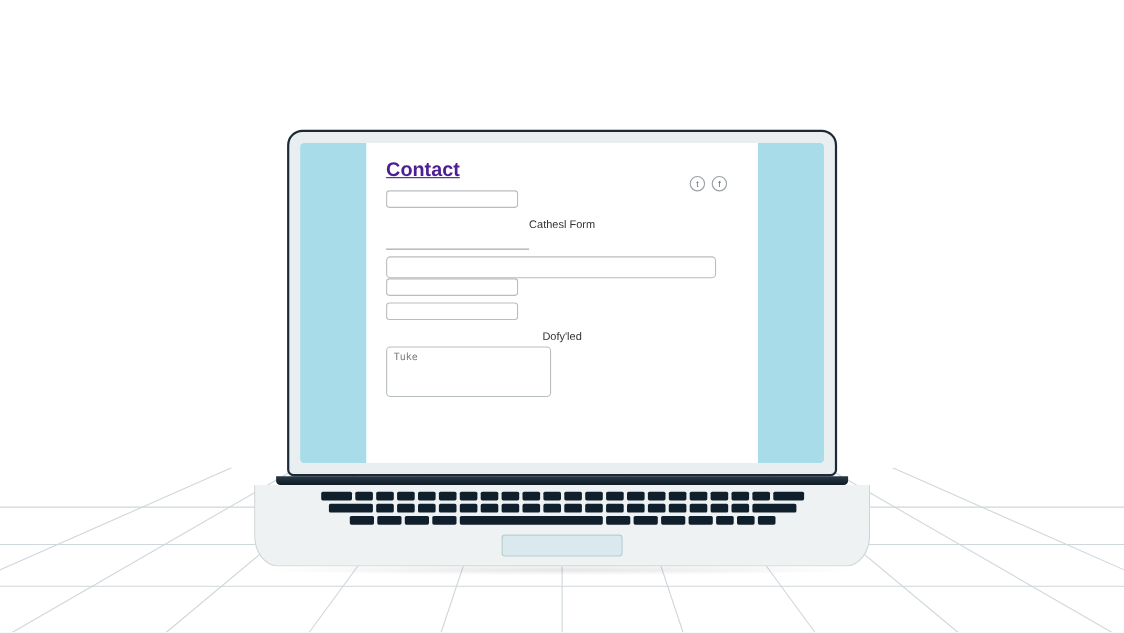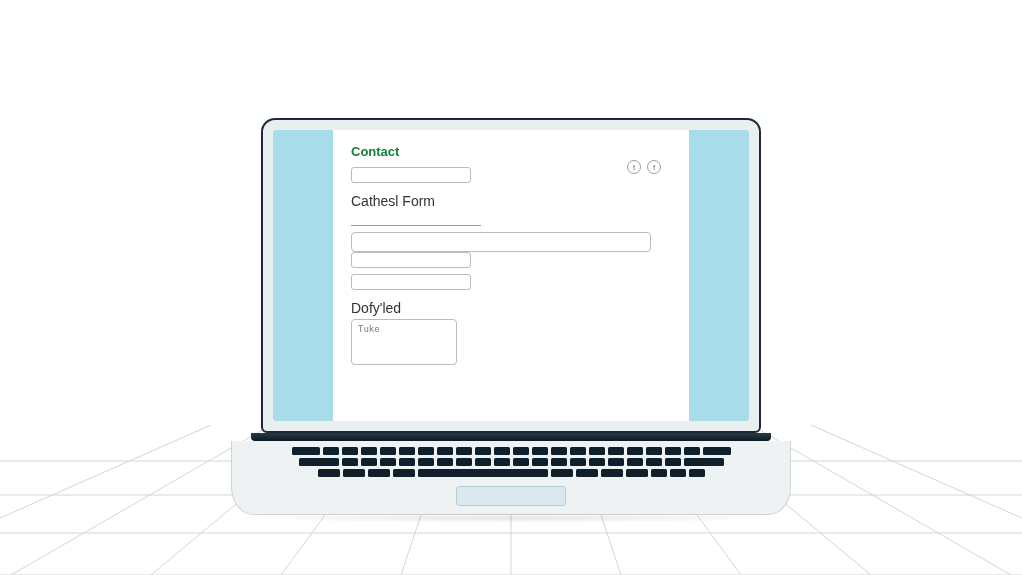--- a/index.html
+++ b/index.html
@@ -58,32 +58,34 @@
 
   .page {
     flex: 1;
     background: #ffffff;
     padding: 14px 18px 10px 18px;
     position: relative;
     overflow: hidden;
   }
 
   .page-title {
-    font-size: 13px;
+    font-size: 18px;
     font-weight: 700;
-    color: #15803d;
+    color: #4c1d95;
     margin-bottom: 8px;
+    text-decoration: underline;
   }
 
   .field-label {
-    font-size: 14px;
+    font-size: 10px;
     color: #333;
     margin-top: 10px;
     margin-bottom: 3px;
     display: block;
+    text-align: center;
   }
 
   .input-sm {
     width: 120px;
     height: 16px;
     border: 1px solid #b8bdc0;
     border-radius: 3px;
     background: #fff;
     font-size: 9px;
     padding: 0 4px;
@@ -108,21 +110,21 @@
     border: 1px solid #b8bdc0;
     border-radius: 4px;
     background: #fff;
     font-size: 9px;
     padding: 0 6px;
     display: block;
     margin-top: 6px;
   }
 
   .textarea {
-    width: 106px;
+    width: 150px;
     height: 46px;
     border: 1px solid #b8bdc0;
     border-radius: 4px;
     background: #fff;
     font-size: 9px;
     color: #7a7a7a;
     padding: 4px 6px;
     resize: none;
     display: block;
     margin-top: 2px;

